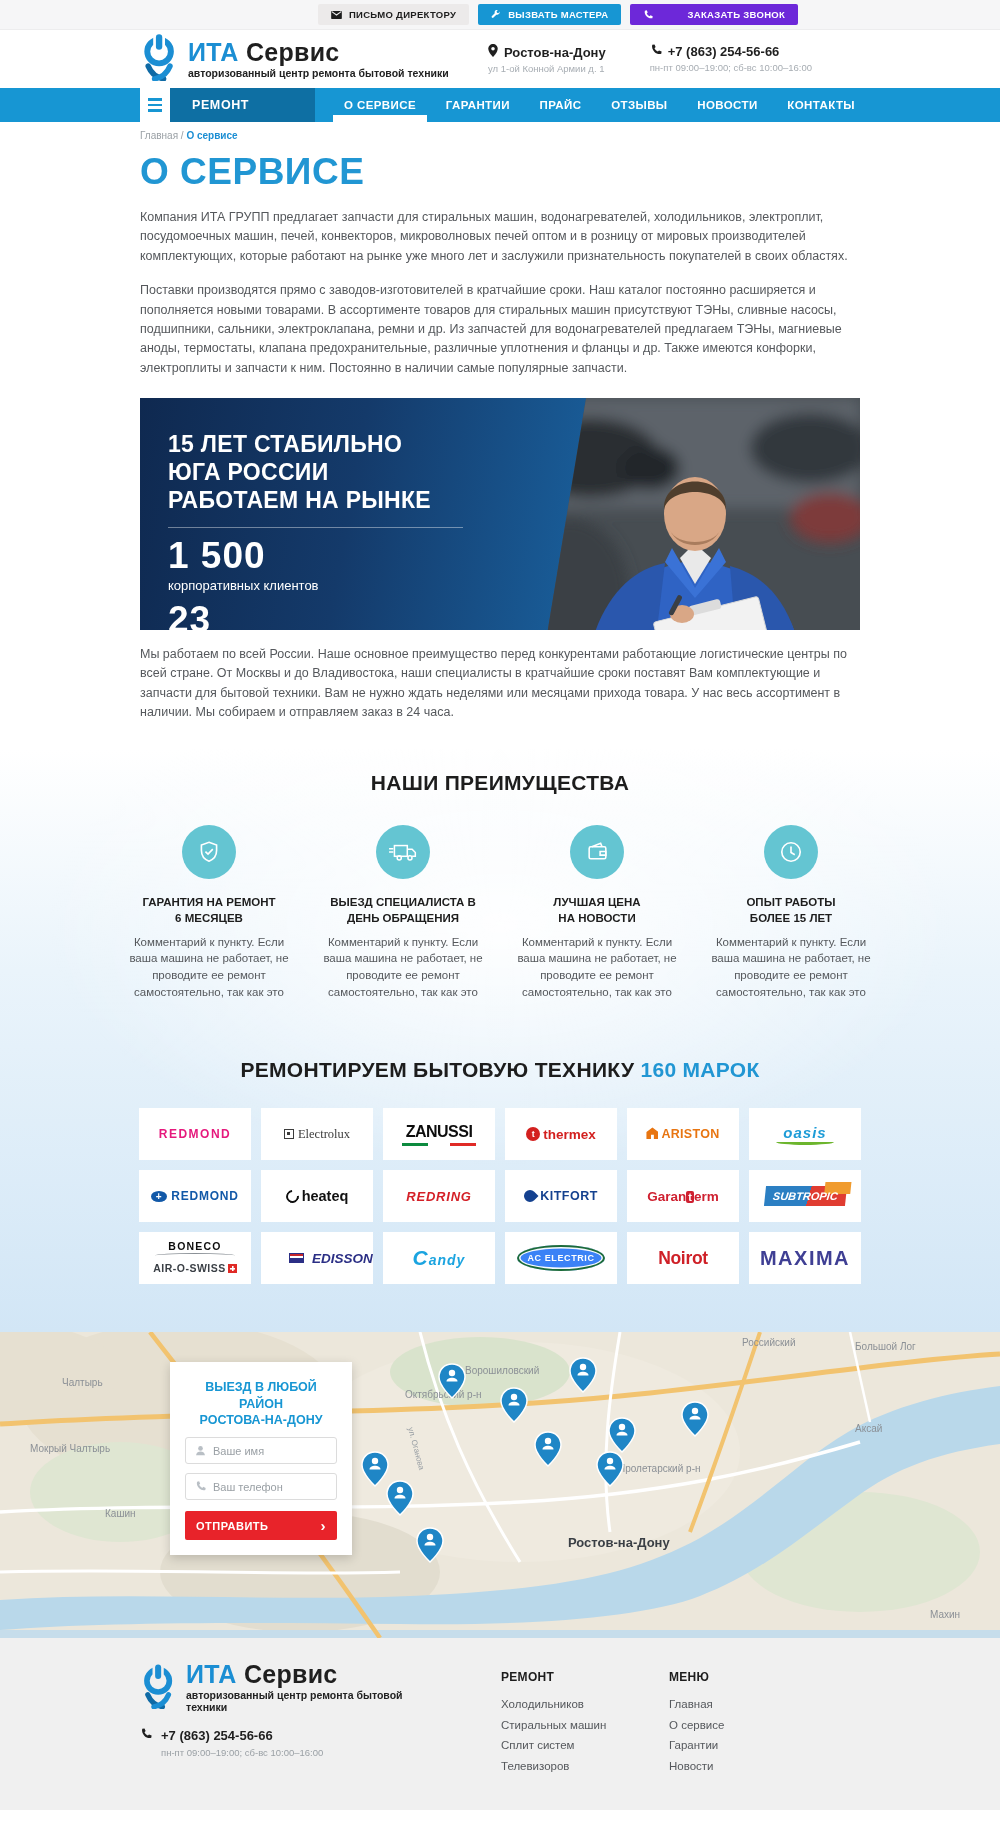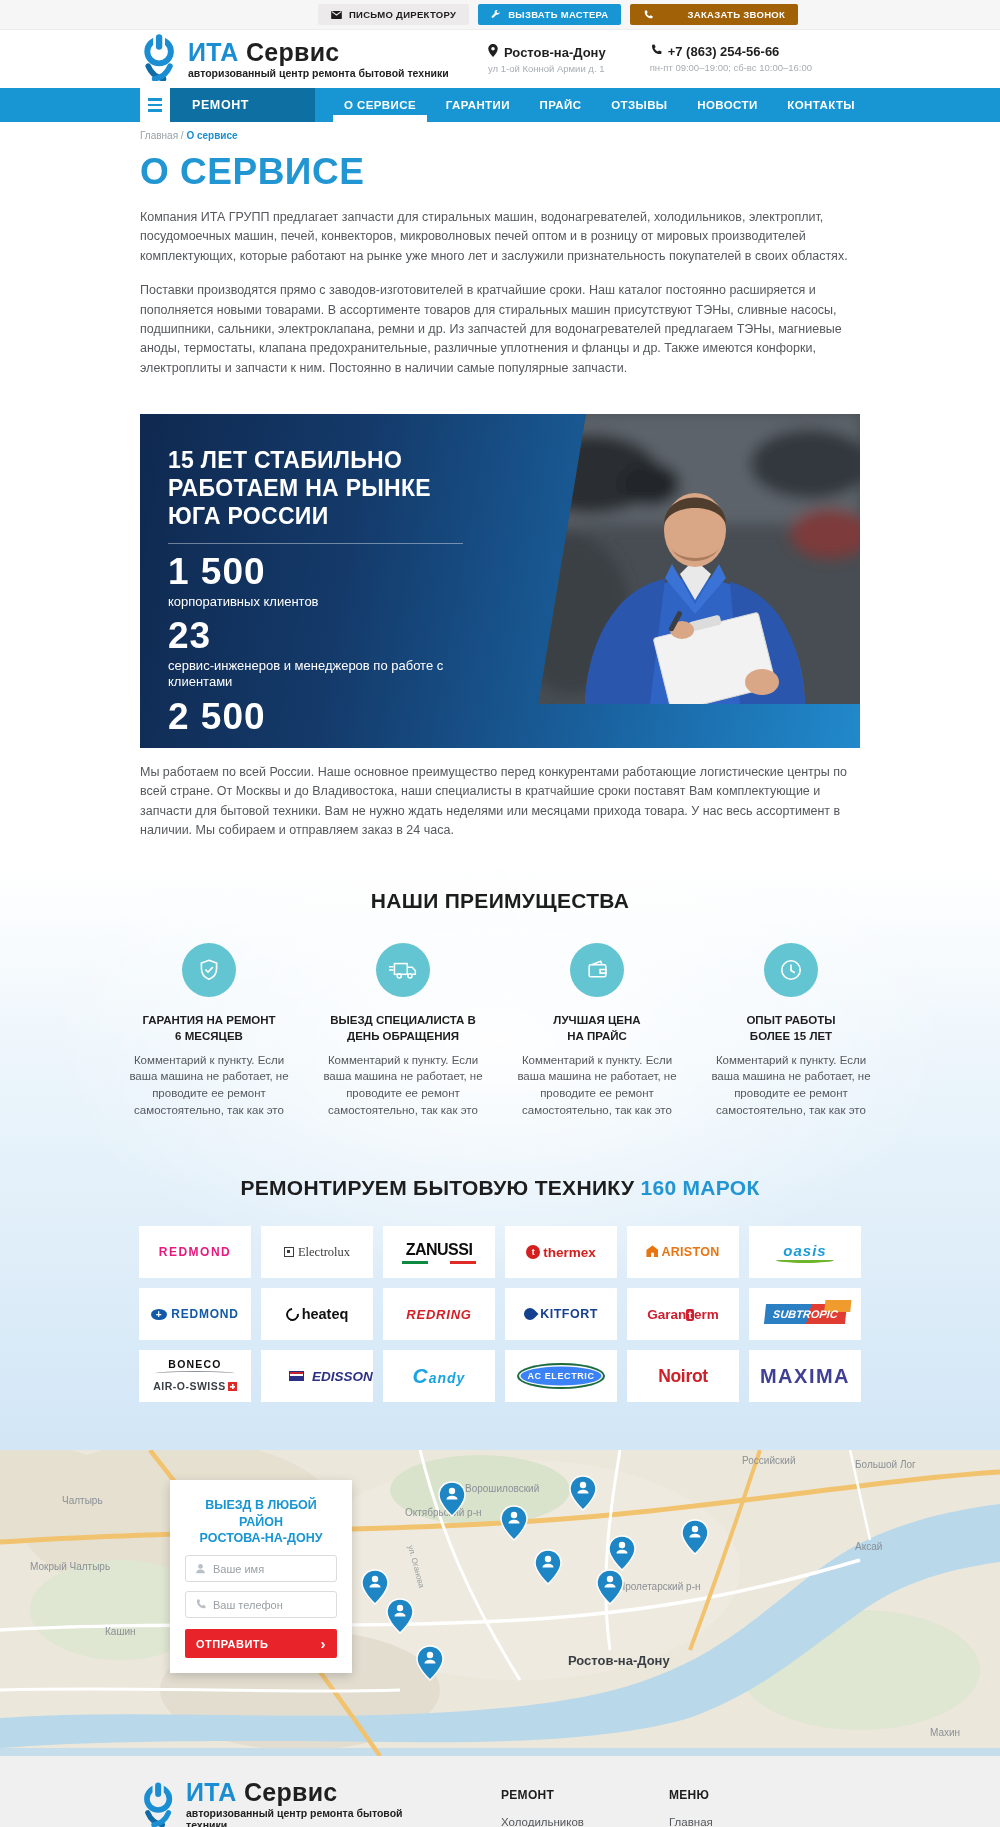--- a/index.html
+++ b/index.html
@@ -5,21 +5,21 @@
   * { box-sizing: border-box; margin: 0; padding: 0; }
   body { width: 1000px; margin: 0 auto; background: #fff; font-family: "Liberation Sans", sans-serif; color: #333; }
   .container { width: 720px; margin: 0 auto; }
 
   
   .topbar { background: #f6f6f7; height: 30px; display: flex; align-items: center; border-bottom: 1px solid #ededee; }
   .topbar-inner { width: 720px; margin: 0 auto; display: flex; gap: 9px; justify-content: center; transform: translateX(58px); }
   .tb-btn { height: 21px; display: inline-flex; align-items: center; gap: 7px; padding: 0 13px; border-radius: 2px; font-size: 9.5px; font-weight: bold; letter-spacing: .3px; border: none; cursor: pointer; font-family: inherit; }
   .tb-btn.light { background: #eceaea; color: #1c1c1c; }
   .tb-btn.blue { background: #1796d3; color: #fff; }
-  .tb-btn.red { background: #a16207; color: #fff; gap: 34px; }
+  .tb-btn.red { background: #6d28d9; color: #fff; gap: 34px; }
   .tb-btn svg { display: block; }
 
   
   .header-inner { height: 58px; display: flex; align-items: center; }
   .logo { display: flex; align-items: center; gap: 8px; }
   .logo-text .brand { font-size: 25px; font-weight: bold; color: #1f1f1f; line-height: 1; letter-spacing: .3px; }
   .brand-blue { color: #1b8ed3; }
   .tagline { font-size: 10.5px; font-weight: bold; color: #222; margin-top: 2px; }
   .hdr-right { margin-left: auto; margin-right: 48px; display: flex; gap: 44px; }
   .hdr-item { text-align: left; }
@@ -38,21 +38,21 @@
   .nav-link.active { color: #fff; z-index: 1; }
 
   
   .breadcrumb { margin-top: 8px; font-size: 10px; color: #9aa0a5; position: relative; z-index: 2; }
   .breadcrumb a { color: #9aa0a5; text-decoration: none; cursor: pointer; }
   .breadcrumb .current { color: #1b8ed3; font-weight: bold; }
   .page-title { margin-top: 10px; font-size: 37px; font-weight: bold; color: #2196d3; letter-spacing: .5px; }
   .content p { margin-top: 15px; font-size: 12.5px; line-height: 1.55; color: #55585c; }
 
   
-  .banner { margin: 36px auto 0; width: 720px; height: 334px; position: relative; overflow: hidden; }
+  .banner { margin: 20px auto 0; width: 720px; height: 232px; position: relative; overflow: hidden; }
   .banner-bg { position: absolute; inset: 0; background: linear-gradient(100deg, #0f2950 0%, #143a6a 30%, #1a64a2 68%, #2189cb 100%); }
   .banner-photo { position: absolute; top: 0; right: 0; width: 330px; height: 290px; clip-path: polygon(17% 0, 100% 0, 100% 100%, 2.5% 100%); }
   .banner-photo svg { display: block; }
   .banner-content { position: absolute; left: 28px; top: 32px; color: #fff; width: 400px; }
   .b-title { font-size: 23px; font-weight: bold; line-height: 1.22; letter-spacing: .3px; }
   .b-divider { width: 295px; height: 1px; background: rgba(255,255,255,.4); margin: 13px 0 9px; }
   .b-stat { margin-top: 2px; }
   .b-num { font-size: 37px; font-weight: bold; line-height: 1.05; letter-spacing: 1px; }
   .b-label { font-size: 13px; line-height: 1.25; margin: 2px 0 7px; width: 330px; }
 
@@ -283,22 +283,22 @@
         </g>
         <ellipse cx="232" cy="268" rx="17" ry="13" fill="#d9a786"></ellipse>
         <ellipse cx="152" cy="216" rx="12" ry="9" fill="#d9a786"></ellipse>
         <rect x="143" y="196" width="5" height="22" rx="2.5" transform="rotate(28 145 207)" fill="#3a3f45"></rect>
       </g>
     </svg>
   </div>
   <div class="banner-content">
     <div class="b-title">
       <span style="display:block">15 ЛЕТ СТАБИЛЬНО</span>
+      <span style="display:block">ЮГА РОССИИ</span>
       <span style="display:block">РАБОТАЕМ НА РЫНКЕ</span>
-      <span style="display:block">ЮГА РОССИИ</span>
     </div>
     <div class="b-divider"></div>
     <div class="b-stat">
       <div class="b-num">1 500</div>
       <div class="b-label">корпоративных клиентов</div>
     </div>
     <div class="b-stat">
       <div class="b-num">23</div>
       <div class="b-label">сервис-инженеров и менеджеров по работе с клиентами</div>
     </div>
@@ -349,21 +349,21 @@
     <div class="adv">
       <div class="adv-circle">
         <svg width="25" height="25" viewBox="0 0 24 24" fill="none" stroke="#fff" stroke-width="1.5">
             <rect x="4" y="7.5" width="16" height="11.5" rx="1.5"></rect>
             <path d="M6.5 7.5l8.5-3.5 1.3 3.3"></path>
             <path d="M14.5 12h5.5v3.5h-5.5z"></path>
           </svg>
       </div>
       <div class="adv-title">
           <span>ЛУЧШАЯ ЦЕНА</span>
-          <span>НА ПРАЙС</span>
+          <span>НА НОВОСТИ</span>
         </div>
       <div class="adv-text">Комментарий к пункту. Если ваша машина не работает, не проводите ее ремонт самостоятельно, так как это</div>
     </div>
     <div class="adv">
       <div class="adv-circle">
         <svg width="26" height="26" viewBox="0 0 24 24" fill="none" stroke="#fff" stroke-width="1.5">
             <circle cx="12" cy="12" r="8.5"></circle>
             <path d="M12 7v5.5l3.5 2"></path>
           </svg>
       </div>

